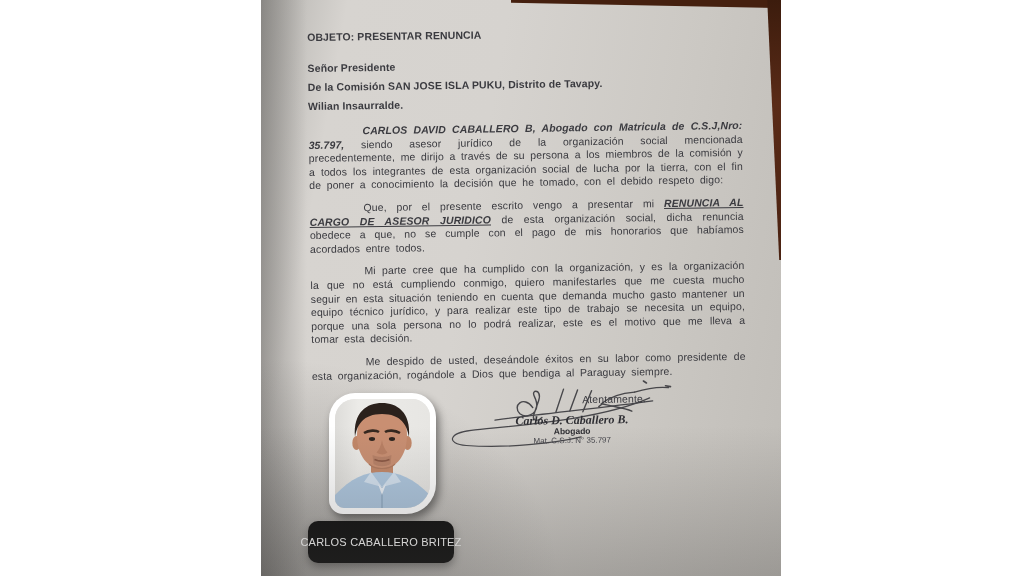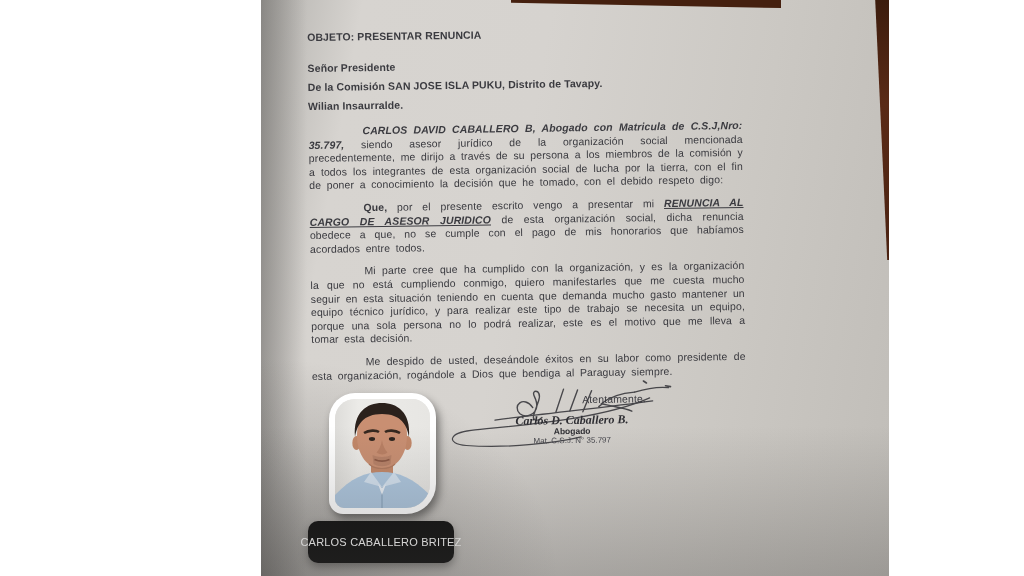--- a/index.html
+++ b/index.html
@@ -4,21 +4,21 @@
 <style>
   html,body{margin:0;padding:0;}
   body{
     width:1024px;height:576px;position:relative;overflow:hidden;
     background:#ffffff;
     font-family:"Liberation Sans",sans-serif;
   }
 
   
   .scene{
-    position:absolute;left:261px;top:0;width:628px;height:576px;overflow:hidden;
+    position:absolute;left:261px;top:0;width:520px;height:576px;overflow:hidden;
     background:linear-gradient(100deg,#b3b1ad 0%,#d7d4d0 14%,#d6d3cf 40%,#cbc8c3 72%,#c0bdb8 100%);
   }
   .scene:after{ 
     content:"";position:absolute;left:0;bottom:0;width:100%;height:150px;
     background:linear-gradient(180deg,rgba(72,70,68,0),rgba(72,70,68,0.30));
     pointer-events:none;
   }
   .shade-left{
     position:absolute;left:0;top:0;width:46px;height:100%;
     background:linear-gradient(90deg,rgba(80,78,76,.42),rgba(80,78,76,0));
@@ -44,21 +44,21 @@
     color:#3b3b40;
     font-size:10.5px;line-height:13.6px;letter-spacing:.1px;
   }
   .subject{font-weight:bold;margin:0 0 15px 0;line-height:14px;}
   .recipient p{margin:0;font-weight:bold;line-height:19px;}
   .recipient{margin-bottom:9px;}
   .para{
     margin:0 0 9px 0;text-align:justify;text-indent:54px;word-spacing:2.6px;
   }
   .lead-bi{font-weight:bold;font-style:italic;}
-  .lead-b{font-weight:bold;}
+  .lead-b{font-weight:normal;}
   .emph{font-weight:bold;font-style:italic;text-decoration:underline;}
   .closing{margin:14px 0 0 0;padding-left:270px;font-weight:normal;}
 
   
   .sig{
     position:absolute;left:186px;top:380px;width:250px;height:85px;
     transform:rotate(-0.8deg);text-align:center;color:#2e2e33;
   }
   .sig svg{position:absolute;left:0;top:0;}
   .sig-name{

